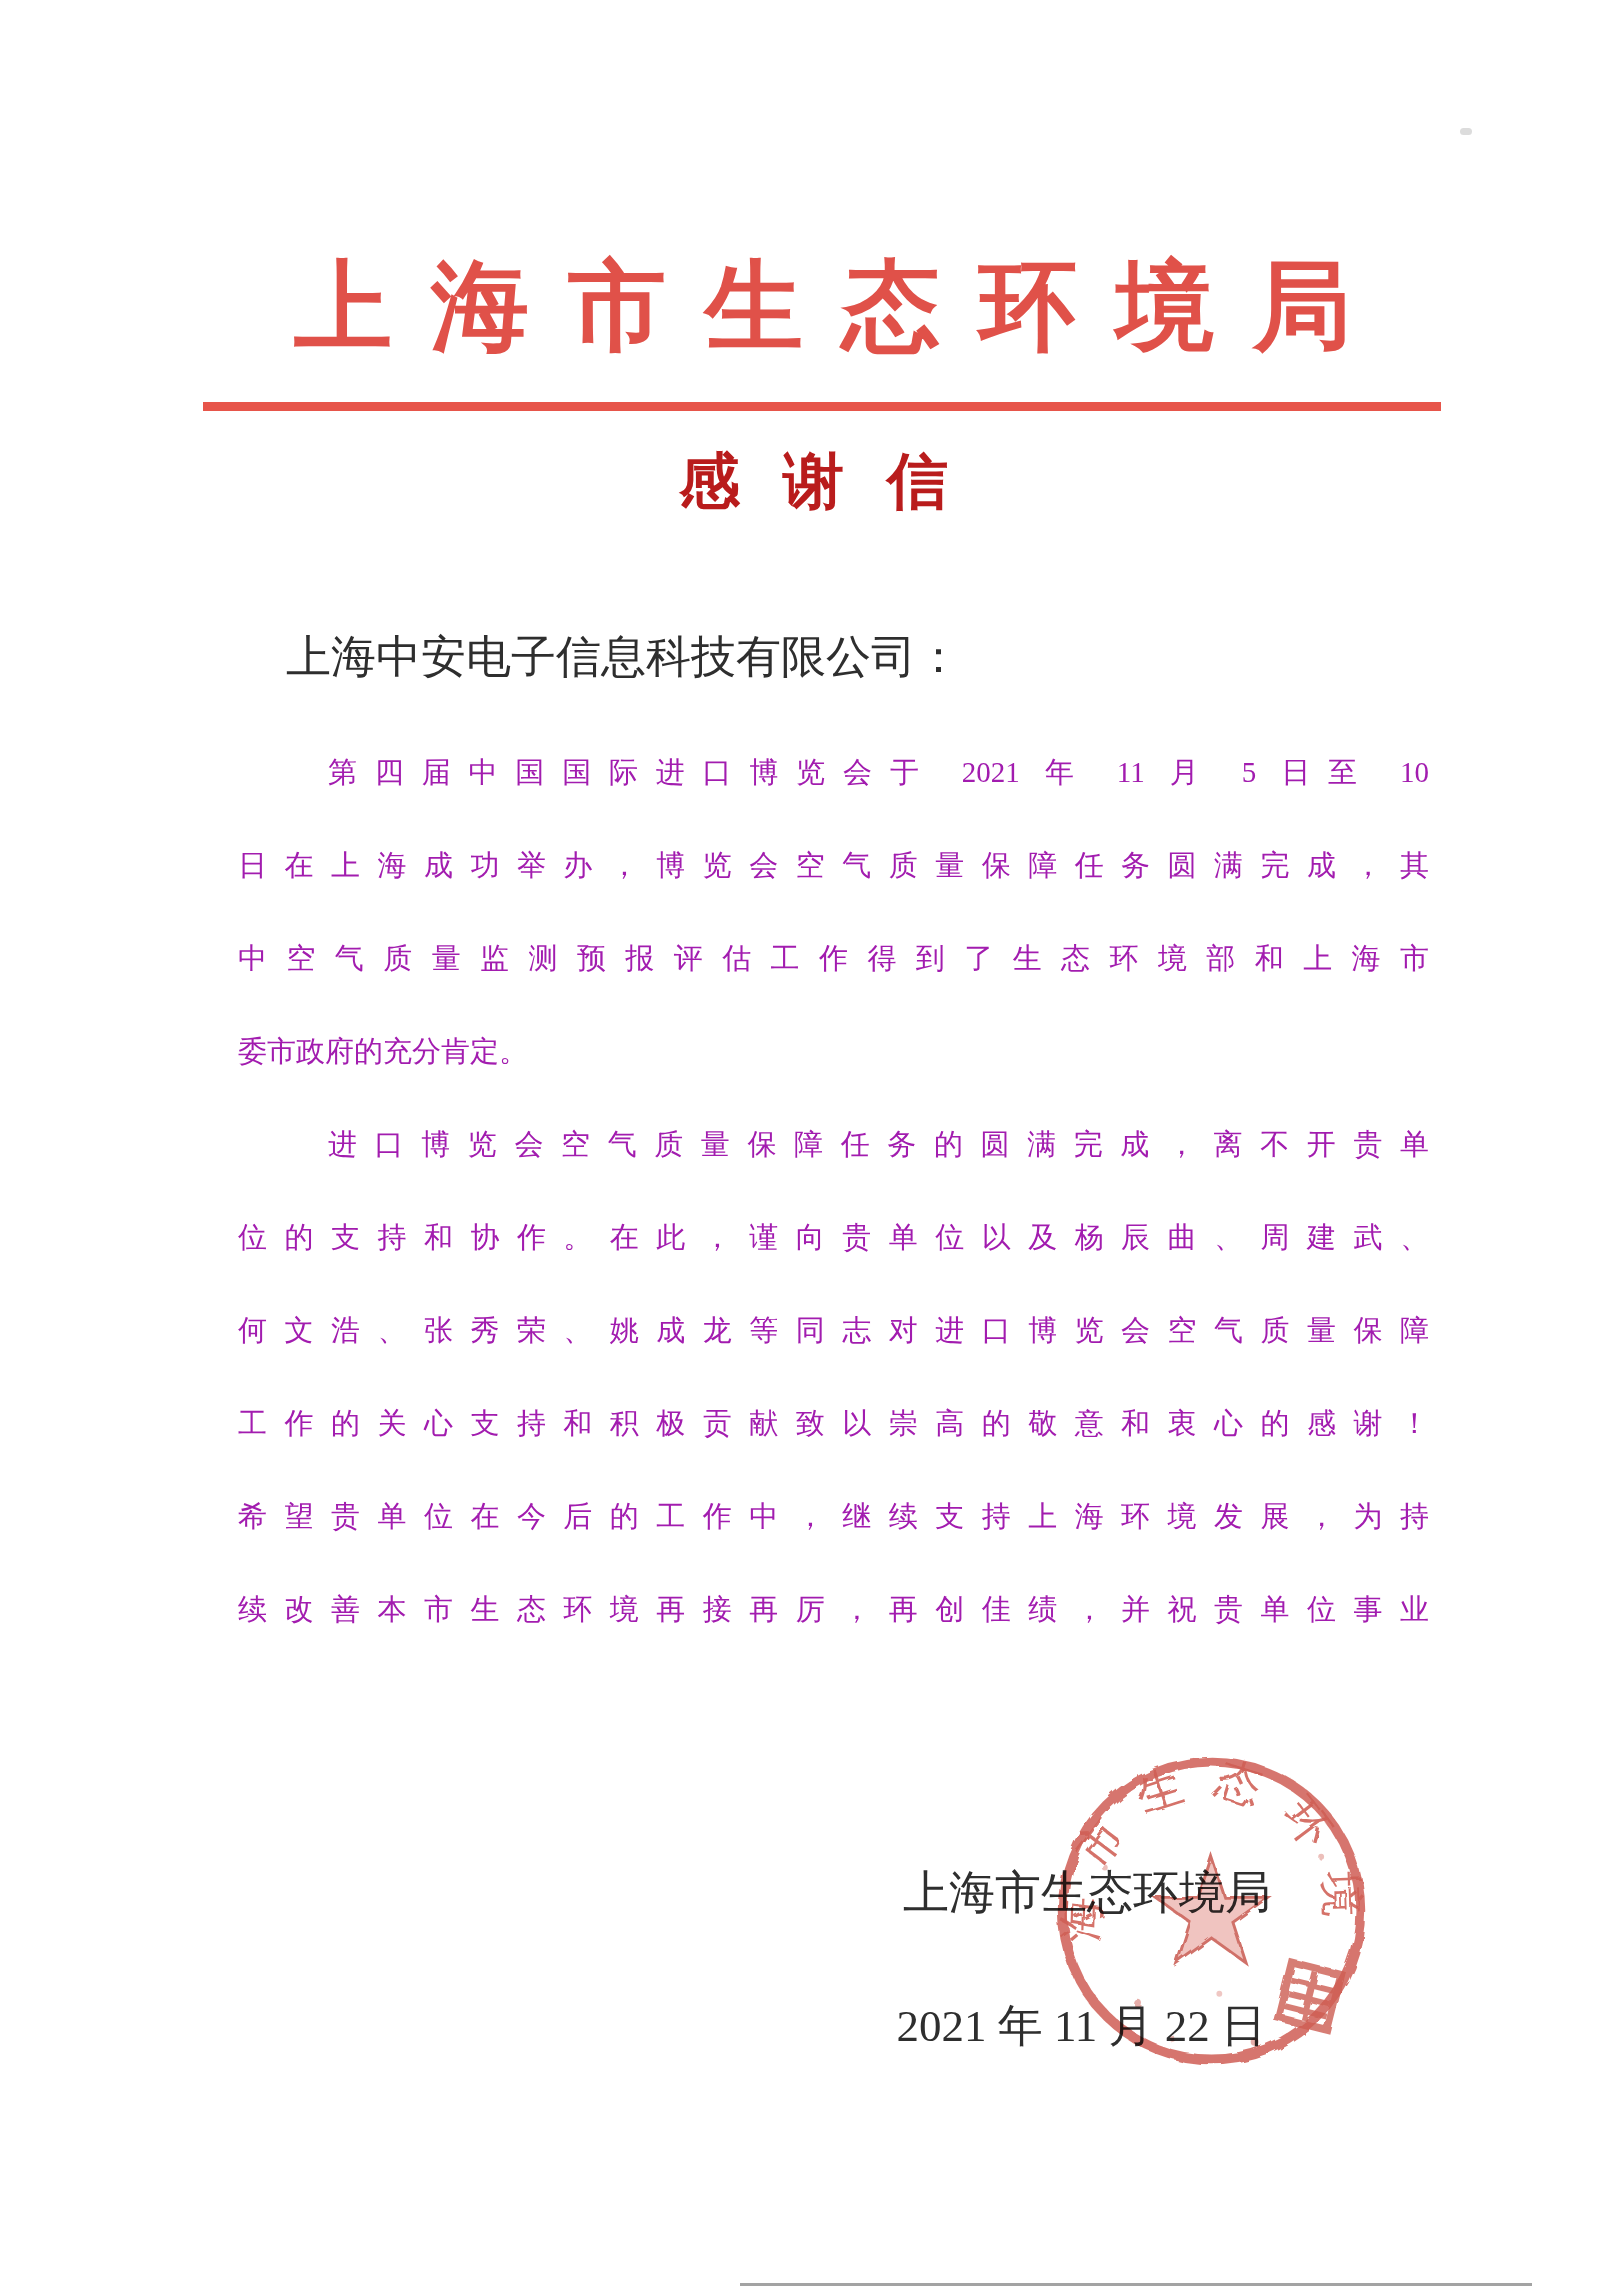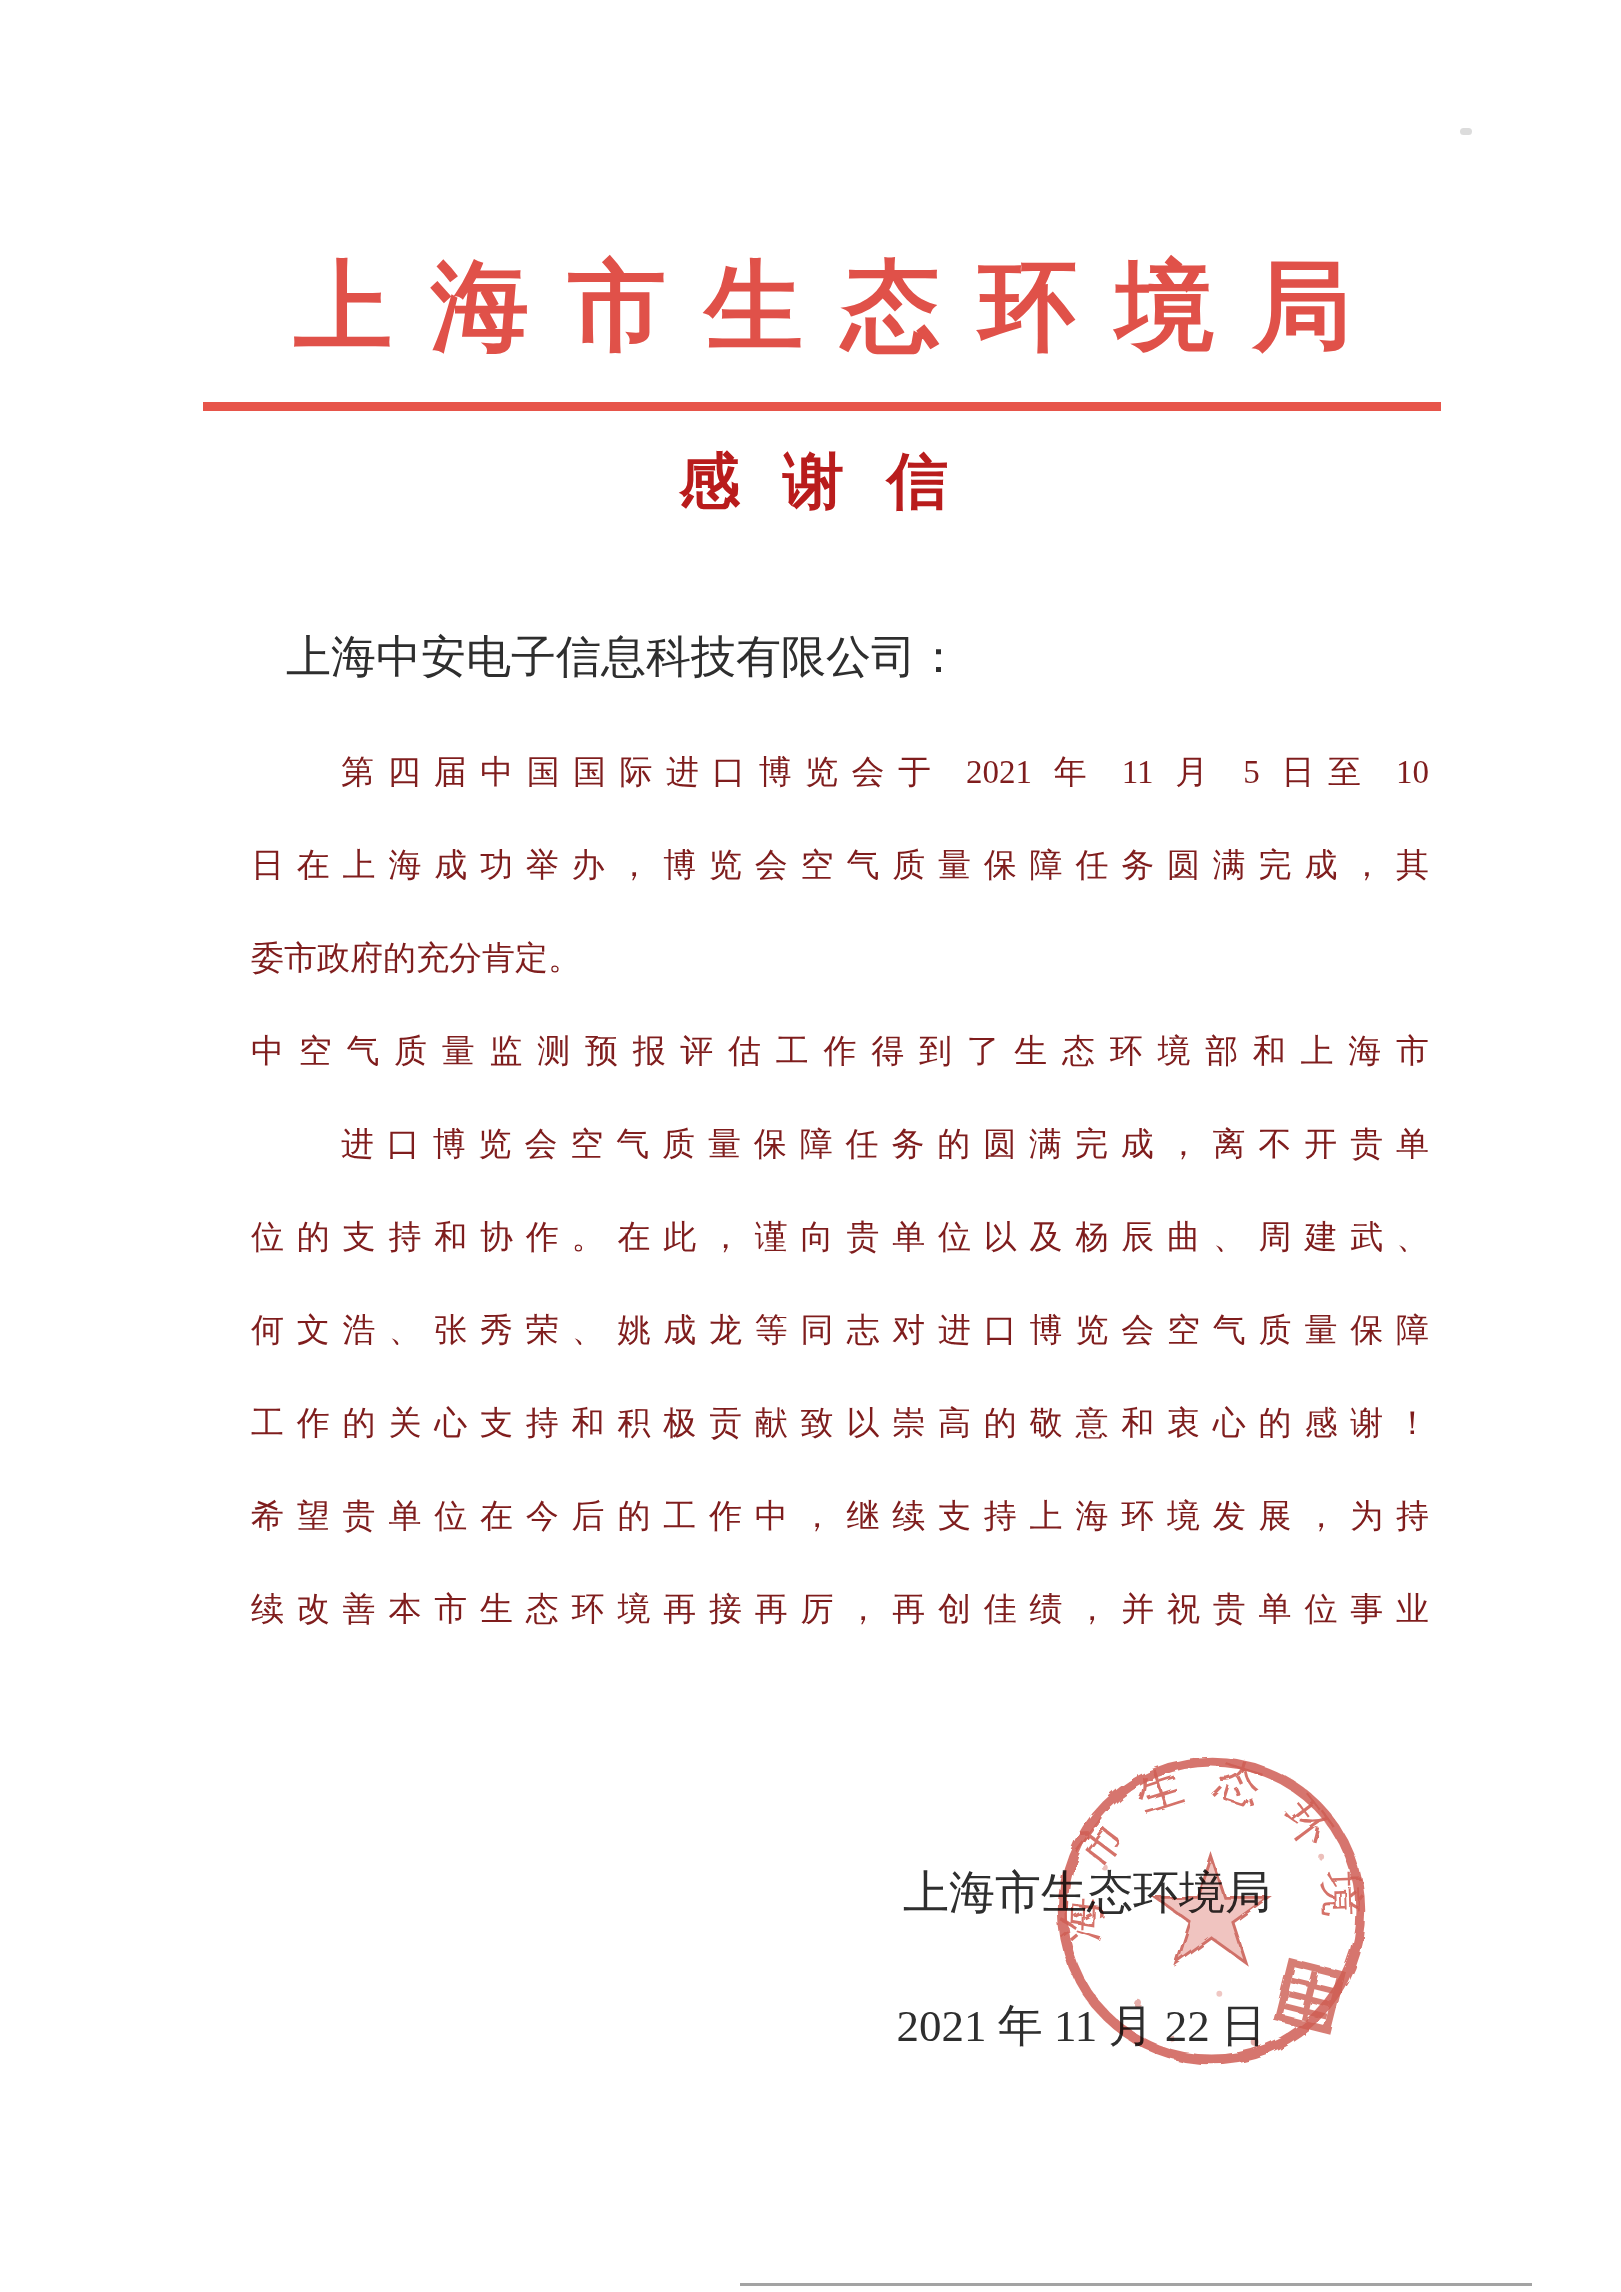--- a/index.html
+++ b/index.html
@@ -54,26 +54,25 @@
   }
   .body-block {
     position: absolute;
     left: 238px;
     top: 726px;
     width: 1191px;
   }
   .line {
     height: 93px;
     line-height: 93px;
-    font-size: 33px;
-    color: #7f1d1d;
+    font-size: 29px;
+    color: #a21caf;
     text-align: justify;
     text-align-last: justify;
     white-space: nowrap;
-    margin-left: 13px;
   }
   .line.indent { padding-left: 90px; }
   .line.short { text-align-last: left; }
   .signature {
     position: absolute;
     right: 261px;
     top: 1867px;
     font-size: 46px;
     line-height: 51px;
     white-space: nowrap;
@@ -125,22 +124,22 @@
 
   <div class="red-rule"></div>
 
   <div class="doc-title">感谢信</div>
 
   <div class="recipient">上海中安电子信息科技有限公司：</div>
 
   <div class="body-block">
     <div class="line indent">第四届中国国际进口博览会于 2021 年 11 月 5 日至 10</div>
     <div class="line">日在上海成功举办，博览会空气质量保障任务圆满完成，其</div>
+    <div class="line">中空气质量监测预报评估工作得到了生态环境部和上海市</div>
     <div class="line short">委市政府的充分肯定。</div>
-    <div class="line">中空气质量监测预报评估工作得到了生态环境部和上海市</div>
     <div class="line indent">进口博览会空气质量保障任务的圆满完成，离不开贵单</div>
     <div class="line">位的支持和协作。在此，谨向贵单位以及杨辰曲、周建武、</div>
     <div class="line">何文浩、张秀荣、姚成龙等同志对进口博览会空气质量保障</div>
     <div class="line">工作的关心支持和积极贡献致以崇高的敬意和衷心的感谢！</div>
     <div class="line">希望贵单位在今后的工作中，继续支持上海环境发展，为持</div>
     <div class="line">续改善本市生态环境再接再厉，再创佳绩，并祝贵单位事业</div>
   </div>
 
   <div class="signature">上海市生态环境局</div>
 

